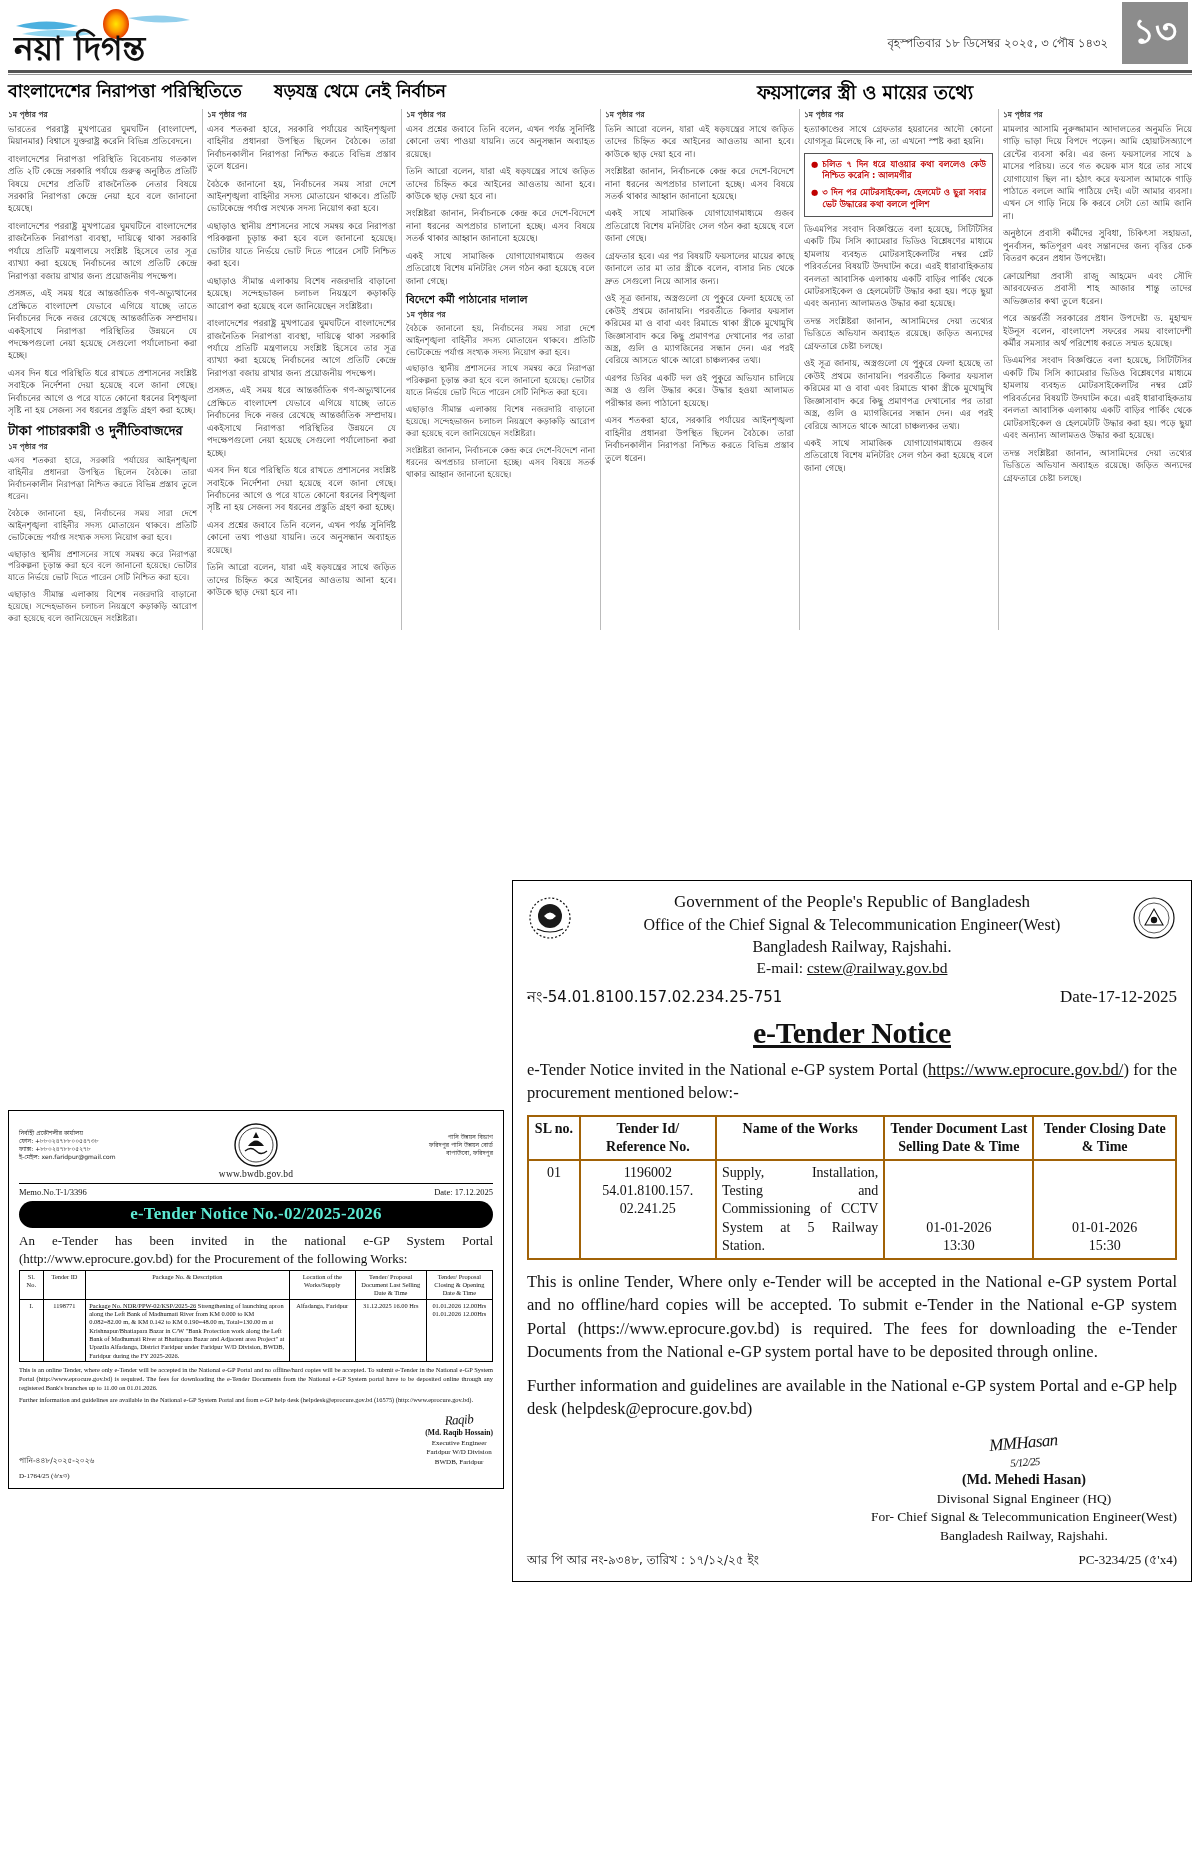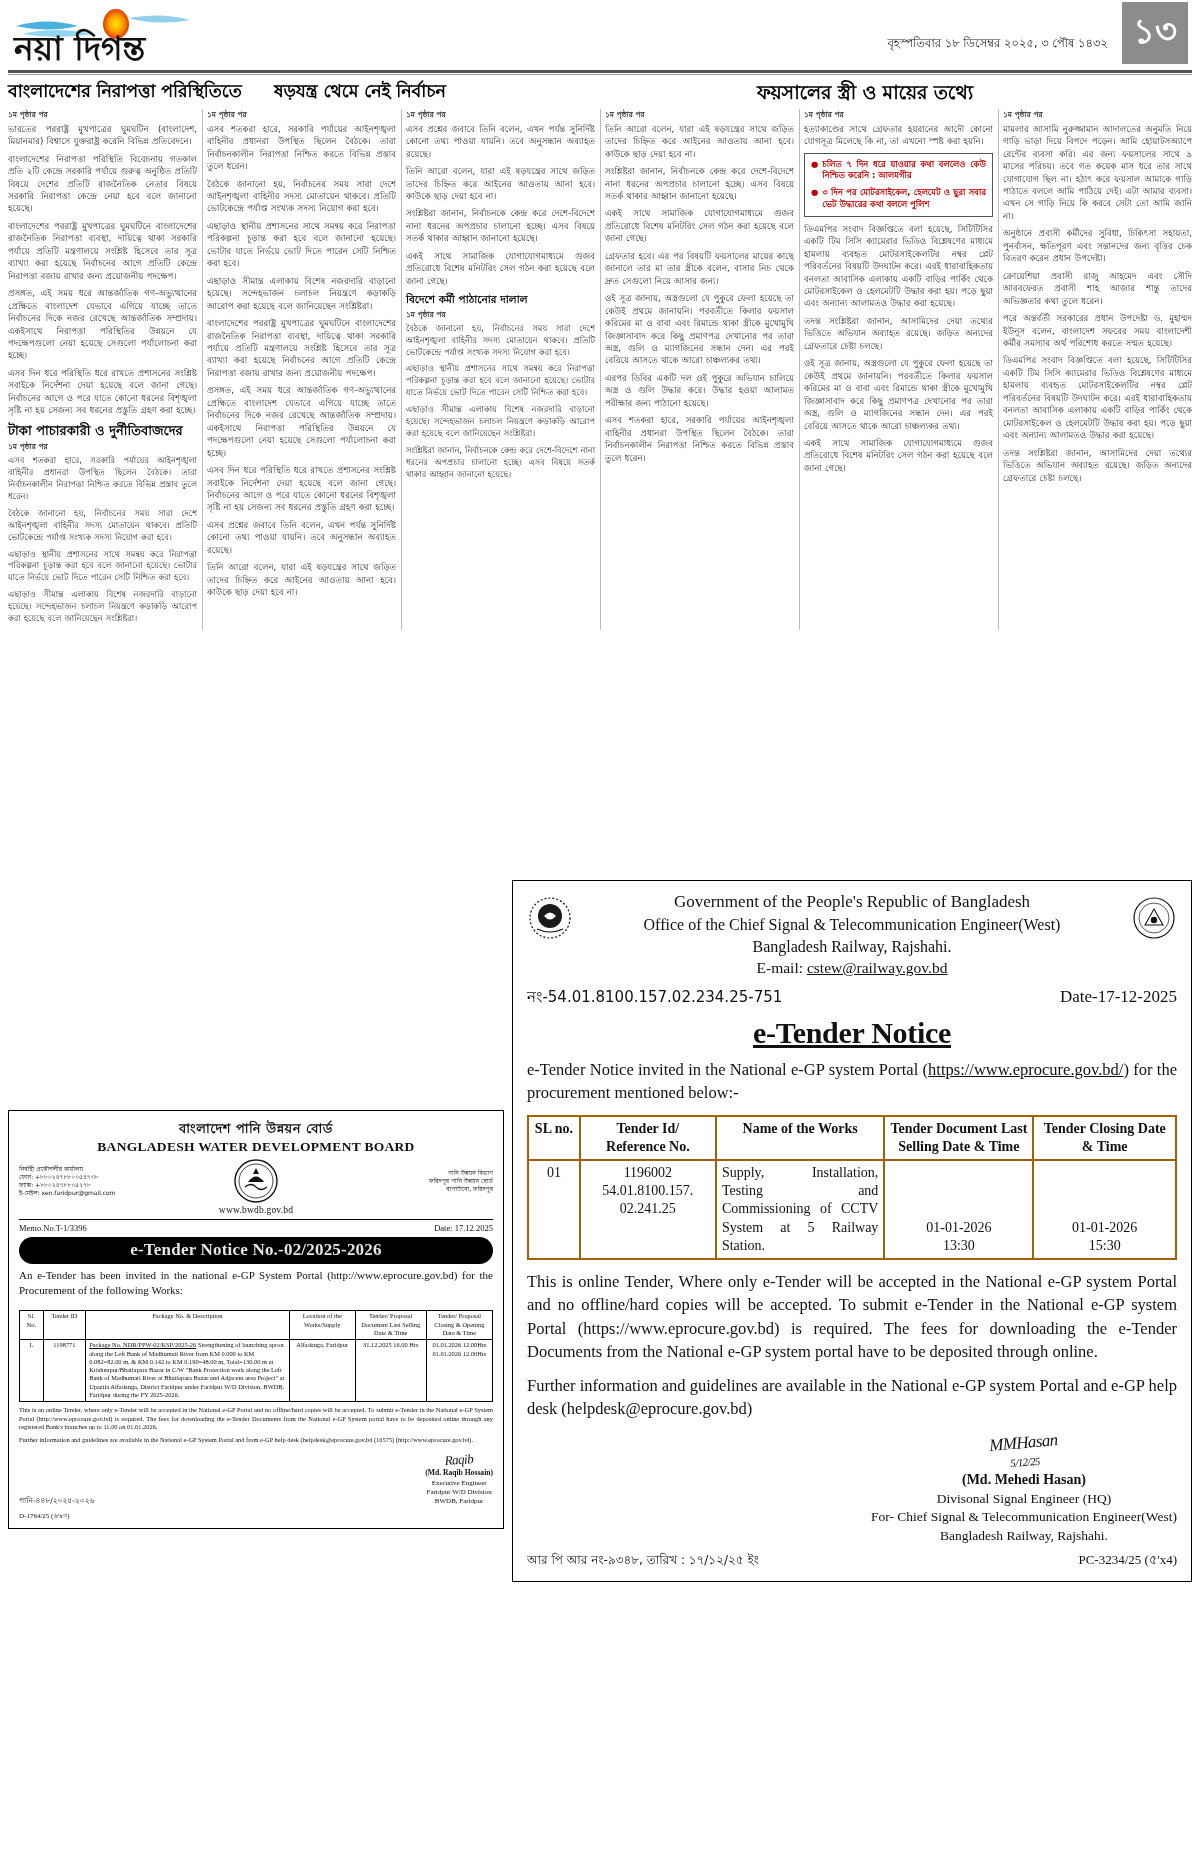--- a/index.html
+++ b/index.html
@@ -169,30 +169,30 @@
   .bwdb-contact div { white-space:nowrap; }
   .bwdb-right { text-align:right; font-family:"DejaVu Sans", sans-serif; font-size:6px; }
   .bwdb-seal { display:flex; justify-content:center; }
   .bwdb-web { text-align:center; font-size:9.5px; margin-top:1px; letter-spacing:0.2px; }
   .bwdb-rule { border-top:1px solid #000; margin:4px 0 3px 0; }
   .bwdb-memo {
     display:flex; justify-content:space-between;
     font-size:8.5px; margin-bottom:4px;
   }
   .bwdb-banner {
-    background:#000; color:#e5e5e5;
+    background:#000; color:#5eead4;
     text-align:center;
     border-radius:14px;
     padding:3px 0 4px 0;
     font-size:17px;
     font-weight:bold;
     letter-spacing:0.2px;
     margin-bottom:4px;
   }
-  .bwdb-intro { font-size:11px; line-height:1.35; text-align:justify; margin-bottom:12px; }
+  .bwdb-intro { font-size:13px; line-height:1.35; text-align:justify; margin-bottom:3px; }
 
   table.tbl { width:100%; border-collapse:collapse; }
   table.tbl th, table.tbl td {
     border:1px solid #000;
     padding:1.5px 3px;
     vertical-align:top;
     font-size:6.4px;
     line-height:1.3;
   }
   table.tbl th { text-align:center; font-weight:normal; }
@@ -409,24 +409,20 @@
       <p class="txt">ক্রোয়েশিয়া প্রবাসী রাজু আহমেদ এবং সৌদি আরবফেরত প্রবাসী শাহ আজার শান্তু তাদের অভিজ্ঞতার কথা তুলে ধরেন।</p>
       <p class="txt">পরে অন্তর্বর্তী সরকারের প্রধান উপদেষ্টা ড. মুহাম্মদ ইউনূস বলেন, বাংলাদেশ সফরের সময় বাংলাদেশী কর্মীর সমস্যার অর্থ পরিশোধ করতে সম্মত হয়েছে।</p>
       <p class="txt">ডিএমপির সংবাদ বিজ্ঞপ্তিতে বলা হয়েছে, সিটিটিসির একটি টিম সিসি ক্যামেরার ভিডিও বিশ্লেষণের মাধ্যমে হামলায় ব্যবহৃত মোটরসাইকেলটির নম্বর প্লেট পরিবর্তনের বিষয়টি উদঘাটন করে। এরই ধারাবাহিকতায় বনলতা আবাসিক এলাকায় একটি বাড়ির পার্কিং থেকে মোটরসাইকেল ও হেলমেটটি উদ্ধার করা হয়। পড়ে ছুয়া এবং অন্যান্য আলামতও উদ্ধার করা হয়েছে।</p>
       <p class="txt">তদন্ত সংশ্লিষ্টরা জানান, আসামিদের দেয়া তথ্যের ভিত্তিতে অভিযান অব্যাহত রয়েছে। জড়িত অন্যদের গ্রেফতারে চেষ্টা চলছে।</p>
     </div>
 
   </div>
 </div>
 
 <div class="bwdb">
-  <div class="bwdb-head">
-    <div class="bwdb-bn">বাংলাদেশ পানি উন্নয়ন বোর্ড</div>
-    <div class="bwdb-en">BANGLADESH WATER DEVELOPMENT BOARD</div>
-  </div>
 
   <div class="bwdb-mid">
     <div class="bwdb-contact">
       <div>নির্বাহী প্রকৌশলীর কার্যালয়</div>
       <div>ফোন: +৮৮০২৪৭৮৮০০৫৪৭৩৮</div>
       <div>ফ্যাক্স: +৮৮০২৪৭৮৮০৫২৭৮</div>
       <div>ই-মেইল: xen.faridpur@gmail.com</div>
     </div>
     <div class="bwdb-seal">
       <svg width="46" height="46" viewBox="0 0 46 46">

